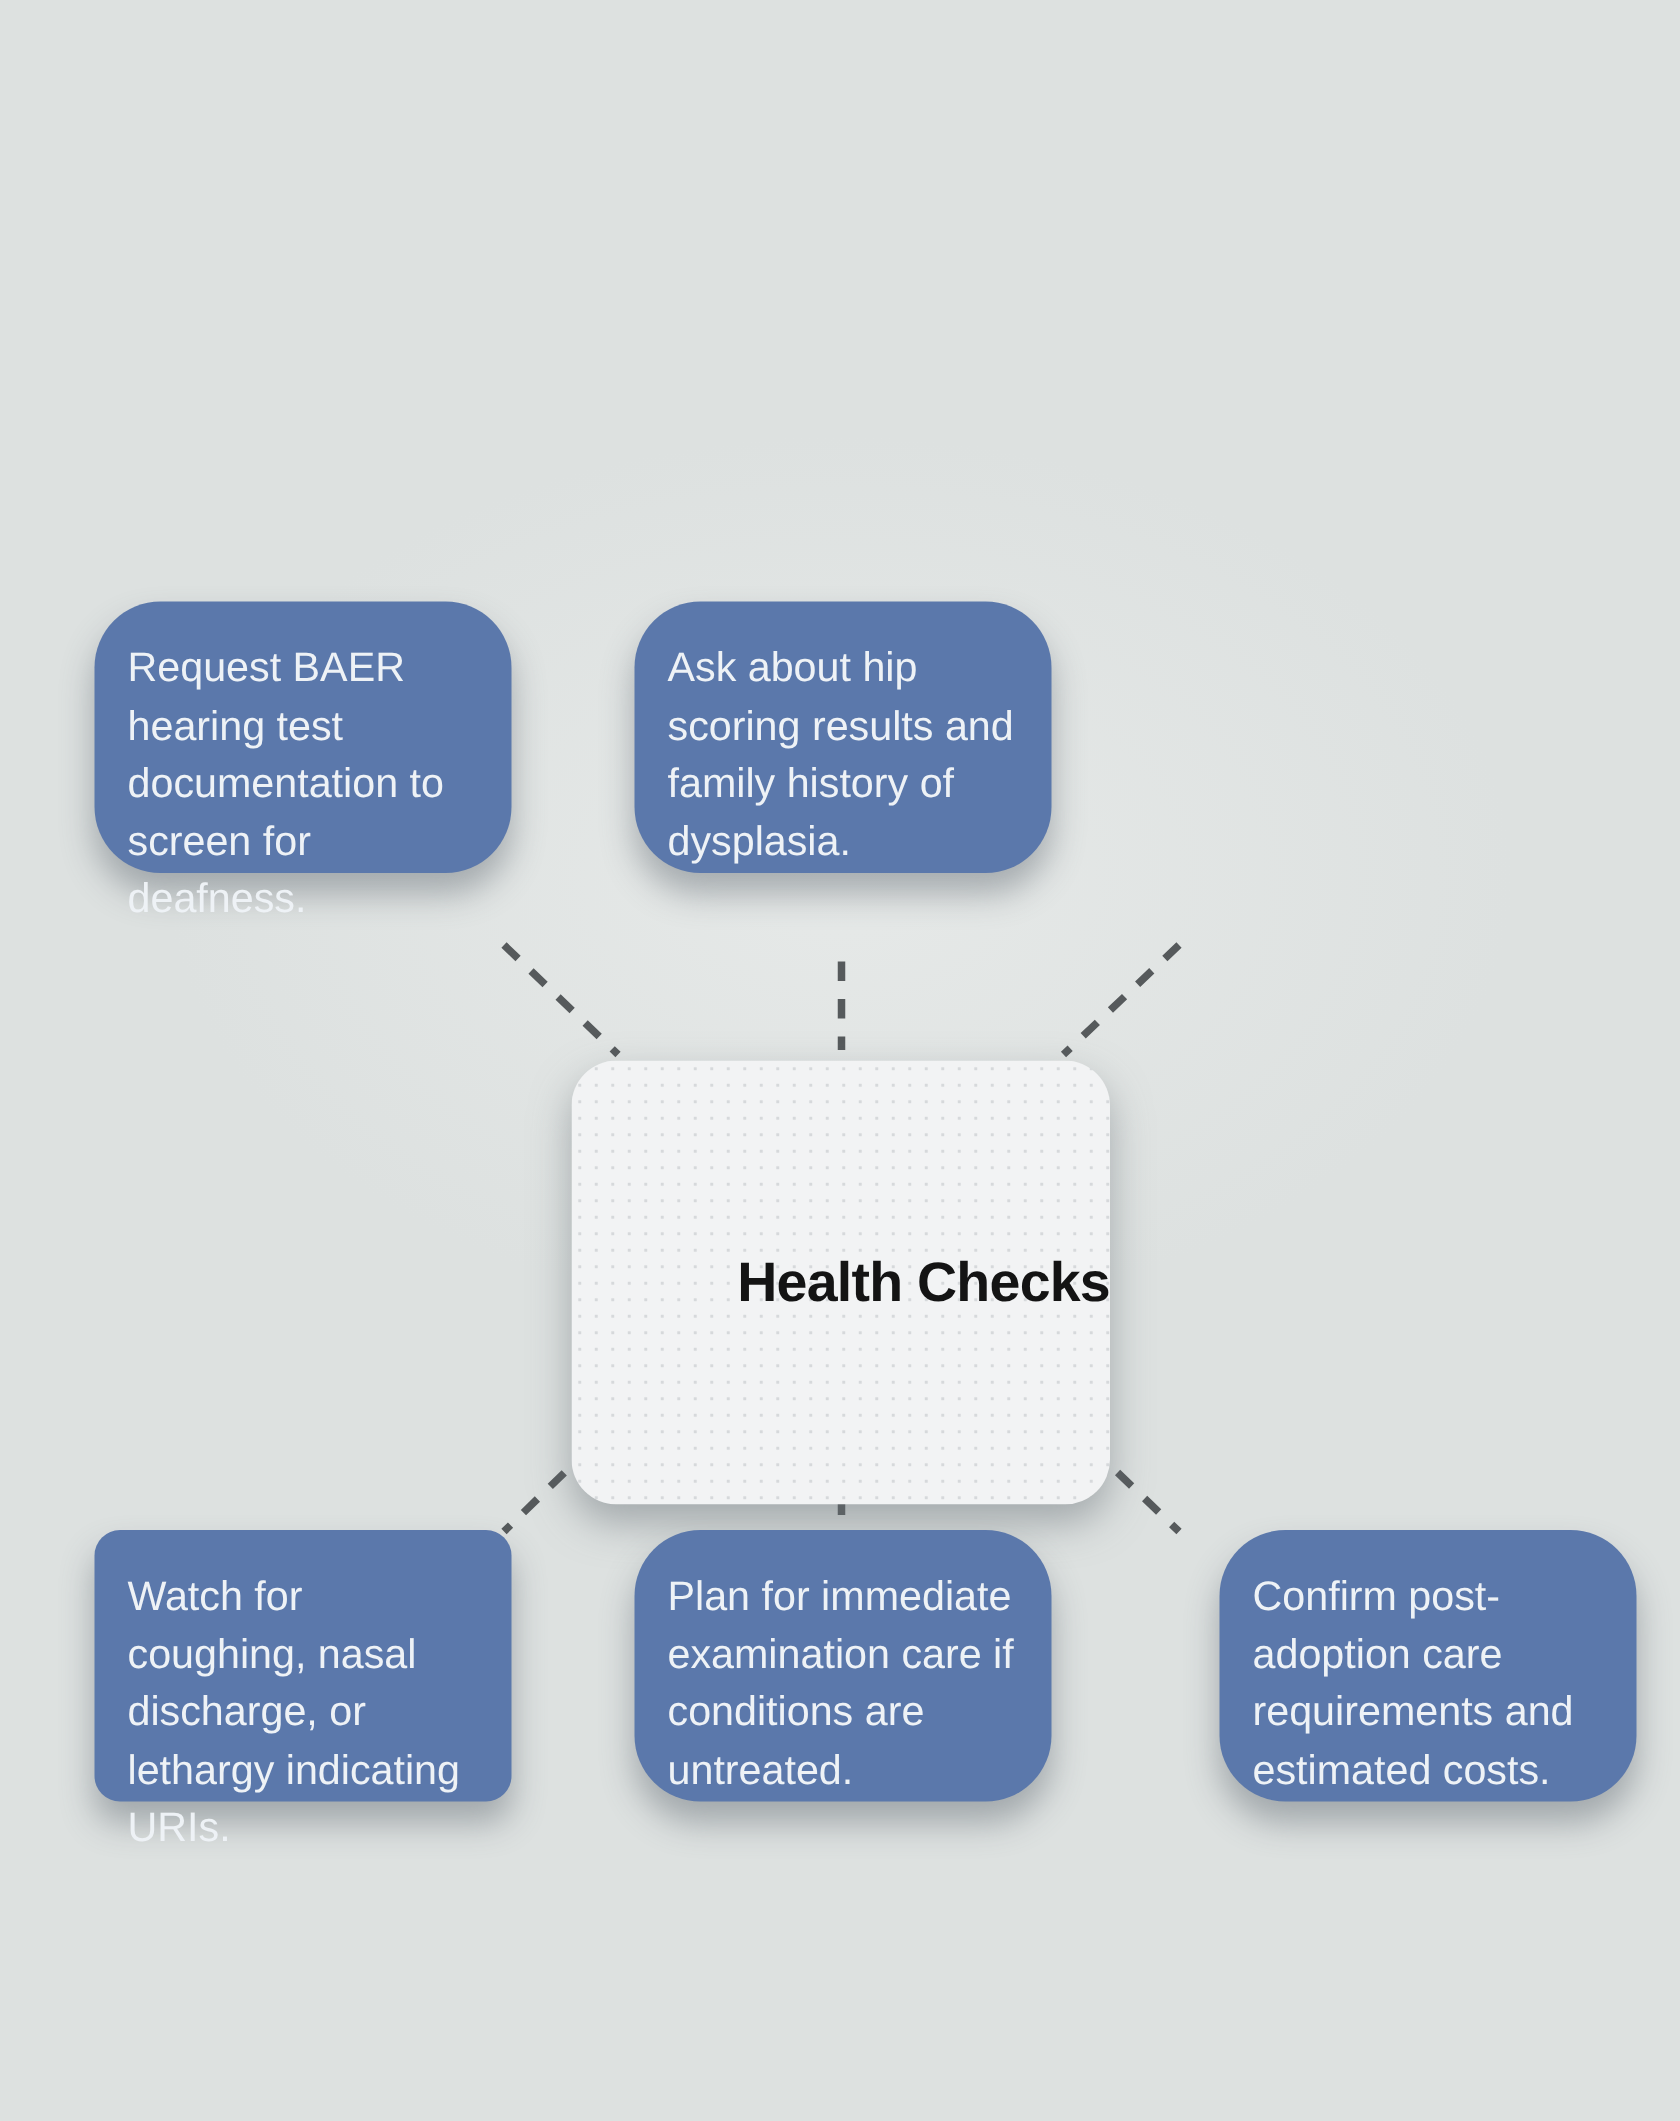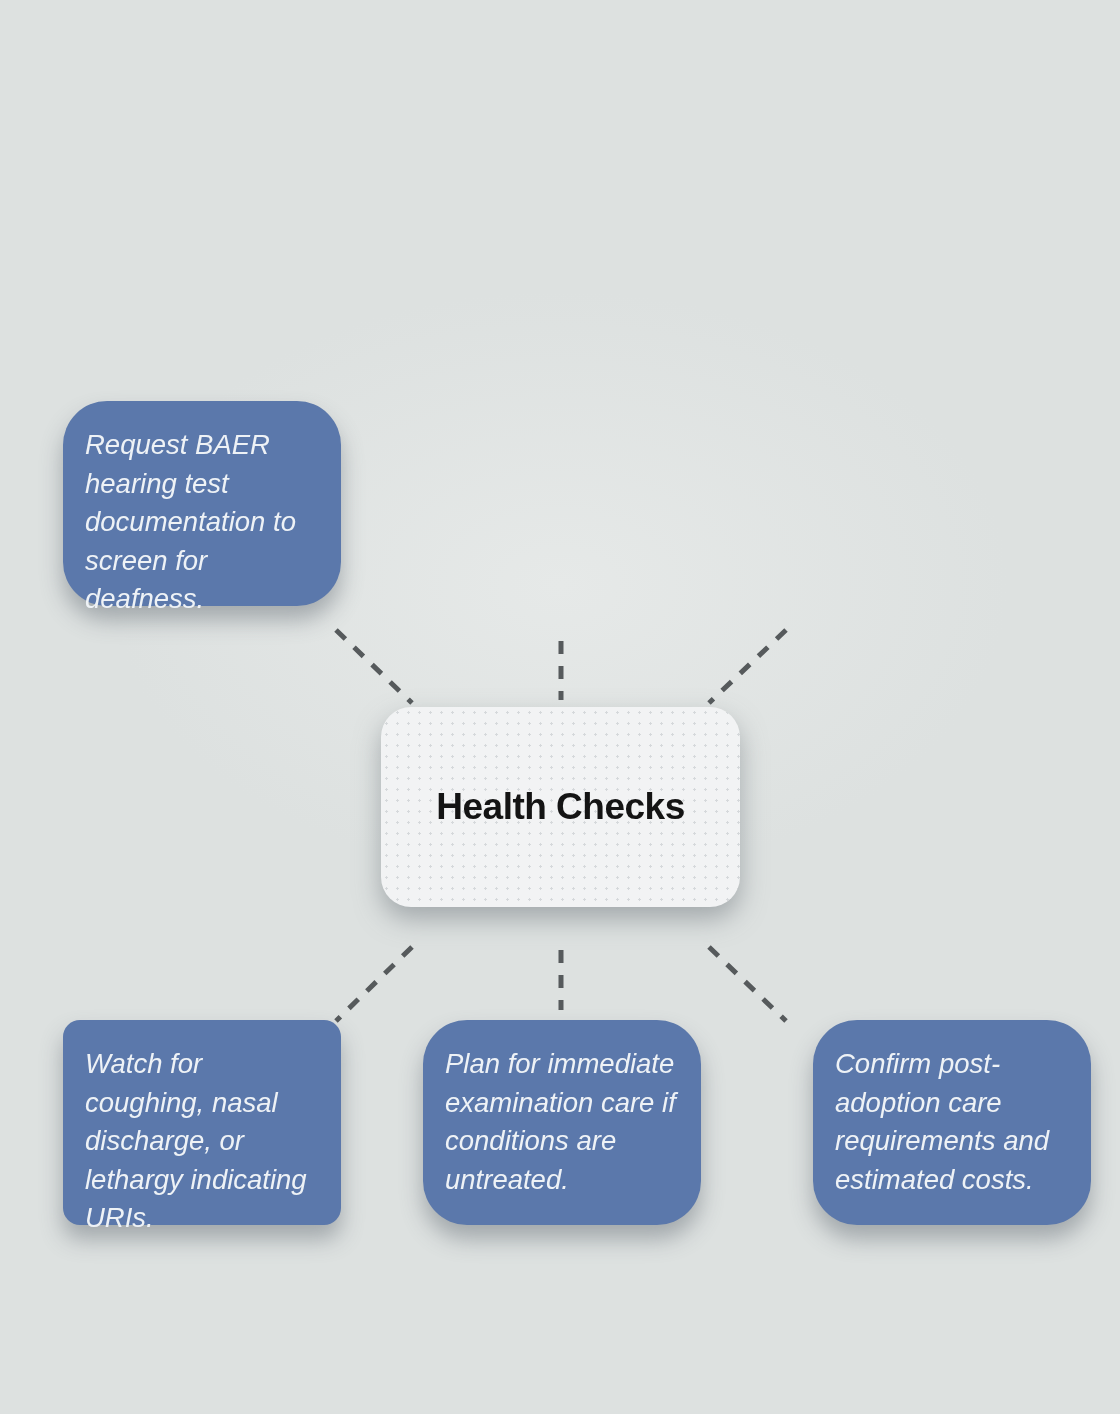--- a/index.html
+++ b/index.html
@@ -41,54 +41,53 @@
   }
   .connector {
     stroke: var(--connector);
     stroke-width: 5;
     stroke-dasharray: 13 12;
     fill: none;
   }
   .node {
     position: absolute;
     width: 278px;
-    height: 205px;
+    height: 181px;
     border-radius: 44px;
     background: var(--node-fill);
     box-shadow: 0 14px 22px rgba(90, 99, 108, 0.45);
     box-sizing: border-box;
     padding: 25px 22px 32px 22px;
-    font-style: italic;
   }
   .node-text {
     color: var(--node-text);
     font-size: 27.5px;
     line-height: 38.5px;
     font-weight: 400;
   }
   .pos-tl { left: 63px;  top: 401px; }
   .pos-tc { left: 423px; top: 401px; }
   .pos-tr { left: 783px; top: 401px; }
   .pos-bl { left: 63px;  top: 1020px; border-radius: 17px; }
   .pos-bc { left: 423px; top: 1020px; }
   .pos-br { left: 813px; top: 1020px; }
   .center-card {
     position: absolute;
     left: 381px;
     top: 707px;
     width: 359px;
-    height: 200px;
+    height: 296px;
     border-radius: 30px;
     background-color: var(--center-fill);
     background-image: radial-gradient(rgba(130, 138, 144, 0.25) 1.2px, rgba(0,0,0,0) 1.3px);
     background-size: 11px 11px;
     box-shadow: 0 12px 26px rgba(105, 113, 120, 0.5);
     display: flex;
     align-items: center;
-    justify-content: center;
+    justify-content: flex-end;
   }
   .center-label {
     color: var(--center-text);
     font-size: 37px;
     font-weight: 700;
     letter-spacing: -0.5px;
   }
 </style>
 </head>
 <body>
@@ -102,20 +101,23 @@
     <line class="connector" x1="786" y1="630" x2="709" y2="703"></line>
     <line class="connector" x1="412" y1="947" x2="336" y2="1021"></line>
     <line class="connector" x1="561" y1="950" x2="561" y2="1010"></line>
     <line class="connector" x1="709" y1="947" x2="786" y2="1021"></line>
   </svg>
 
   <div class="node pos-tl">
     <div class="node-text">Request BAER hearing test documentation to screen for deafness.</div>
   </div>
 
+  <div class="node pos-tc">
+    <div class="node-text">Ask about hip scoring results and family history of dysplasia.</div>
+  </div>
 
 
   <div class="center-card">
     <div class="center-label">Health Checks</div>
   </div>
 
   <div class="node pos-bl">
     <div class="node-text">Watch for coughing, nasal discharge, or lethargy indicating URIs.</div>
   </div>
 

